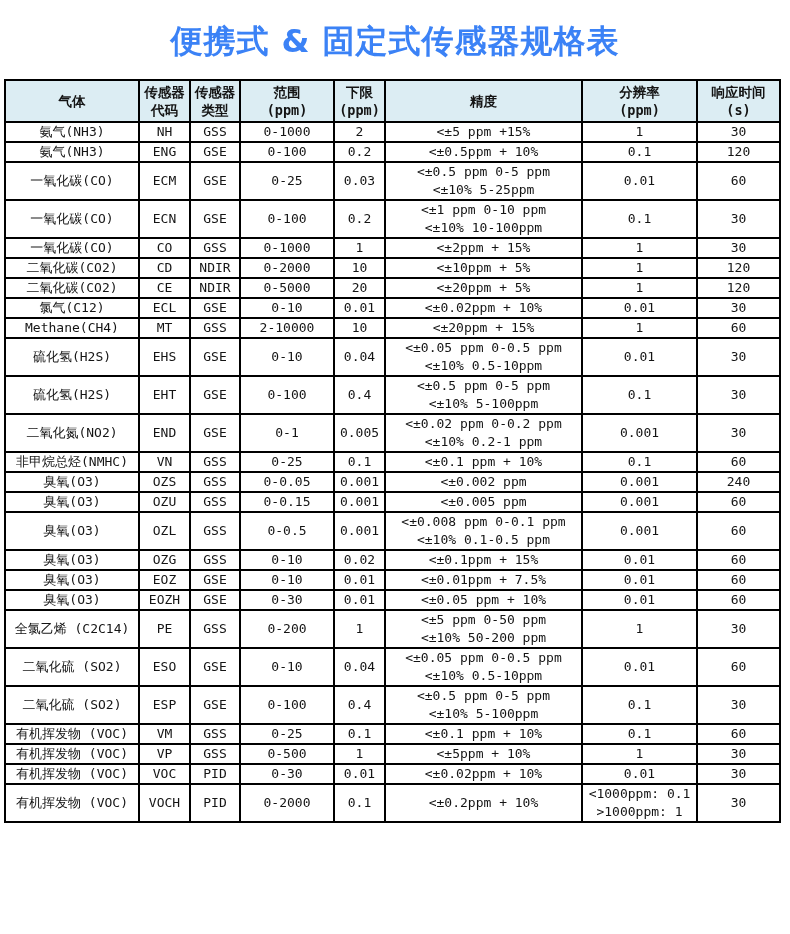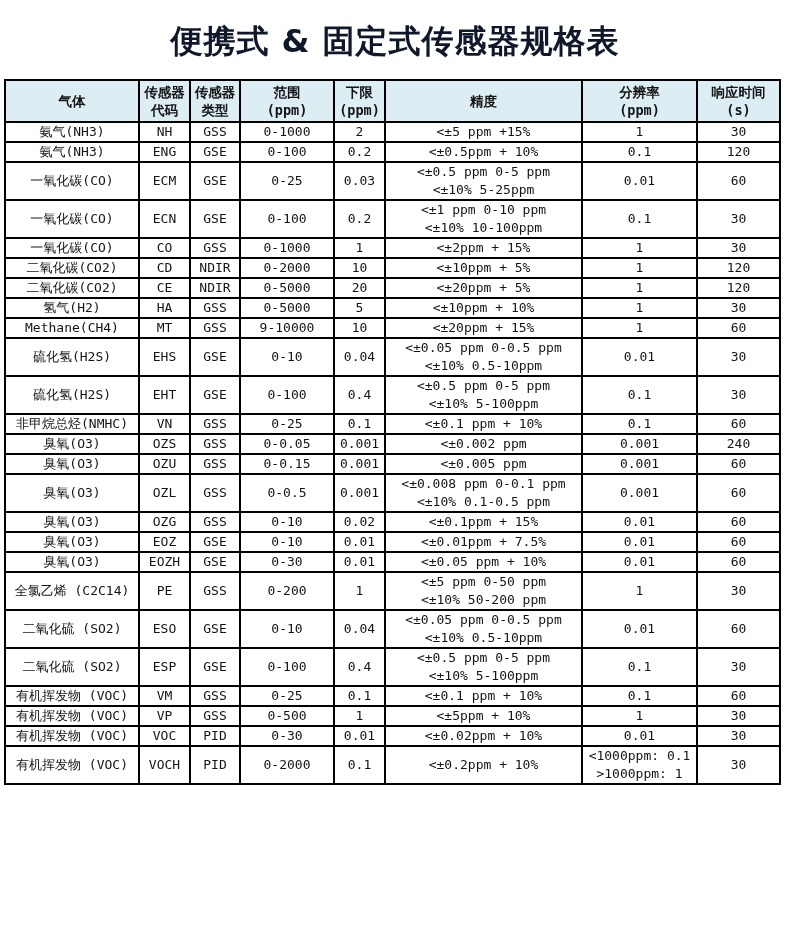--- a/index.html
+++ b/index.html
@@ -14,21 +14,21 @@
     width: 790px;
     height: 934px;
     background: #ffffff;
     overflow: hidden;
   }
   .page-title {
     text-align: center;
     font-family: "DejaVu Sans", sans-serif;
     font-weight: bold;
     font-size: 32px;
-    color: #0f172a;
+    color: #3b82f6;
     margin: 20px 0 15px 0;
     letter-spacing: 1px;
   }
   table.spec {
     border-collapse: collapse;
     table-layout: fixed;
     margin-left: 4px;
     width: 775px;
   }
   .spec th, .spec td {
@@ -157,34 +157,34 @@
           <td>二氧化碳(CO2)</td>
           <td>CE</td>
           <td>NDIR</td>
           <td>0-5000</td>
           <td>20</td>
           <td>&lt;±20ppm + 5%</td>
           <td>1</td>
           <td>120</td>
         </tr>
         <tr>
-          <td>氢气(H2)</td>
-          <td>HA</td>
-          <td>GSS</td>
-          <td>0-5000</td>
-          <td>5</td>
-          <td>&lt;±10ppm + 10%</td>
-          <td>1</td>
+          <td>氯气(C12)</td>
+          <td>ECL</td>
+          <td>GSE</td>
+          <td>0-10</td>
+          <td>0.01</td>
+          <td>&lt;±0.02ppm + 10%</td>
+          <td>0.01</td>
           <td>30</td>
         </tr>
         <tr>
           <td>Methane(CH4)</td>
           <td>MT</td>
           <td>GSS</td>
-          <td>9-10000</td>
+          <td>2-10000</td>
           <td>10</td>
           <td>&lt;±20ppm + 15%</td>
           <td>1</td>
           <td>60</td>
         </tr>
         <tr>
           <td>硫化氢(H2S)</td>
           <td>EHS</td>
           <td>GSE</td>
           <td>0-10</td>
@@ -199,20 +199,31 @@
           <td>EHT</td>
           <td>GSE</td>
           <td>0-100</td>
           <td>0.4</td>
           <td>&lt;±0.5 ppm 0-5 ppm
 &lt;±10% 5-100ppm</td>
           <td>0.1</td>
           <td>30</td>
         </tr>
         <tr>
+          <td>二氧化氮(NO2)</td>
+          <td>END</td>
+          <td>GSE</td>
+          <td>0-1</td>
+          <td>0.005</td>
+          <td>&lt;±0.02 ppm 0-0.2 ppm
+&lt;±10% 0.2-1 ppm</td>
+          <td>0.001</td>
+          <td>30</td>
+        </tr>
+        <tr>
           <td>非甲烷总烃(NMHC)</td>
           <td>VN</td>
           <td>GSS</td>
           <td>0-25</td>
           <td>0.1</td>
           <td>&lt;±0.1 ppm + 10%</td>
           <td>0.1</td>
           <td>60</td>
         </tr>
         <tr>

